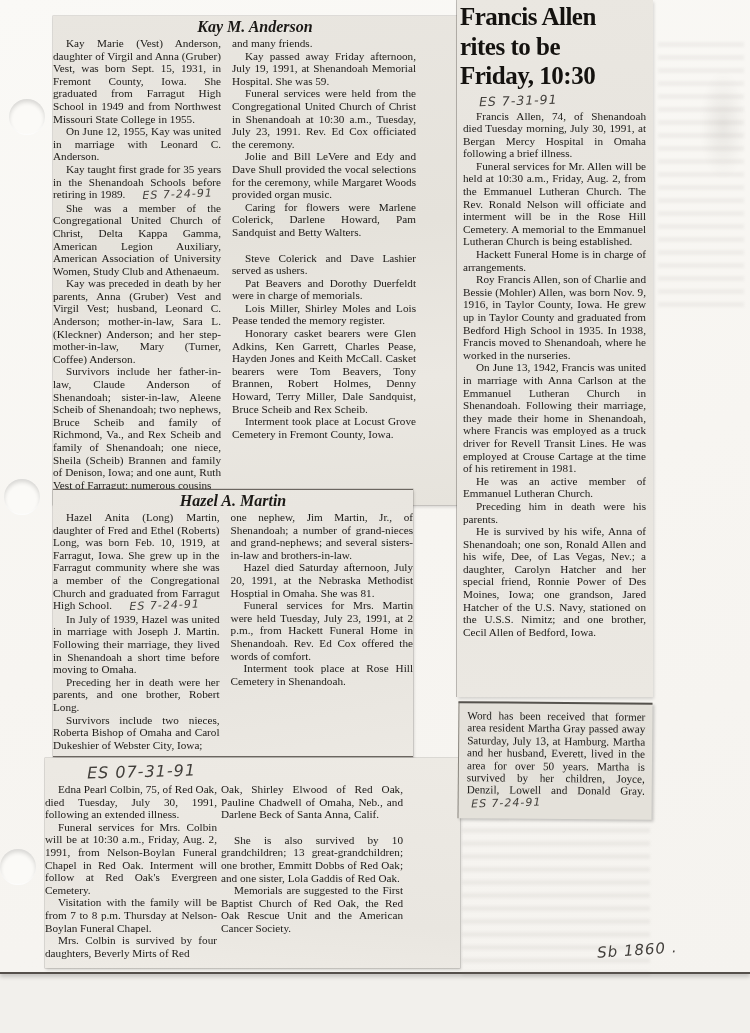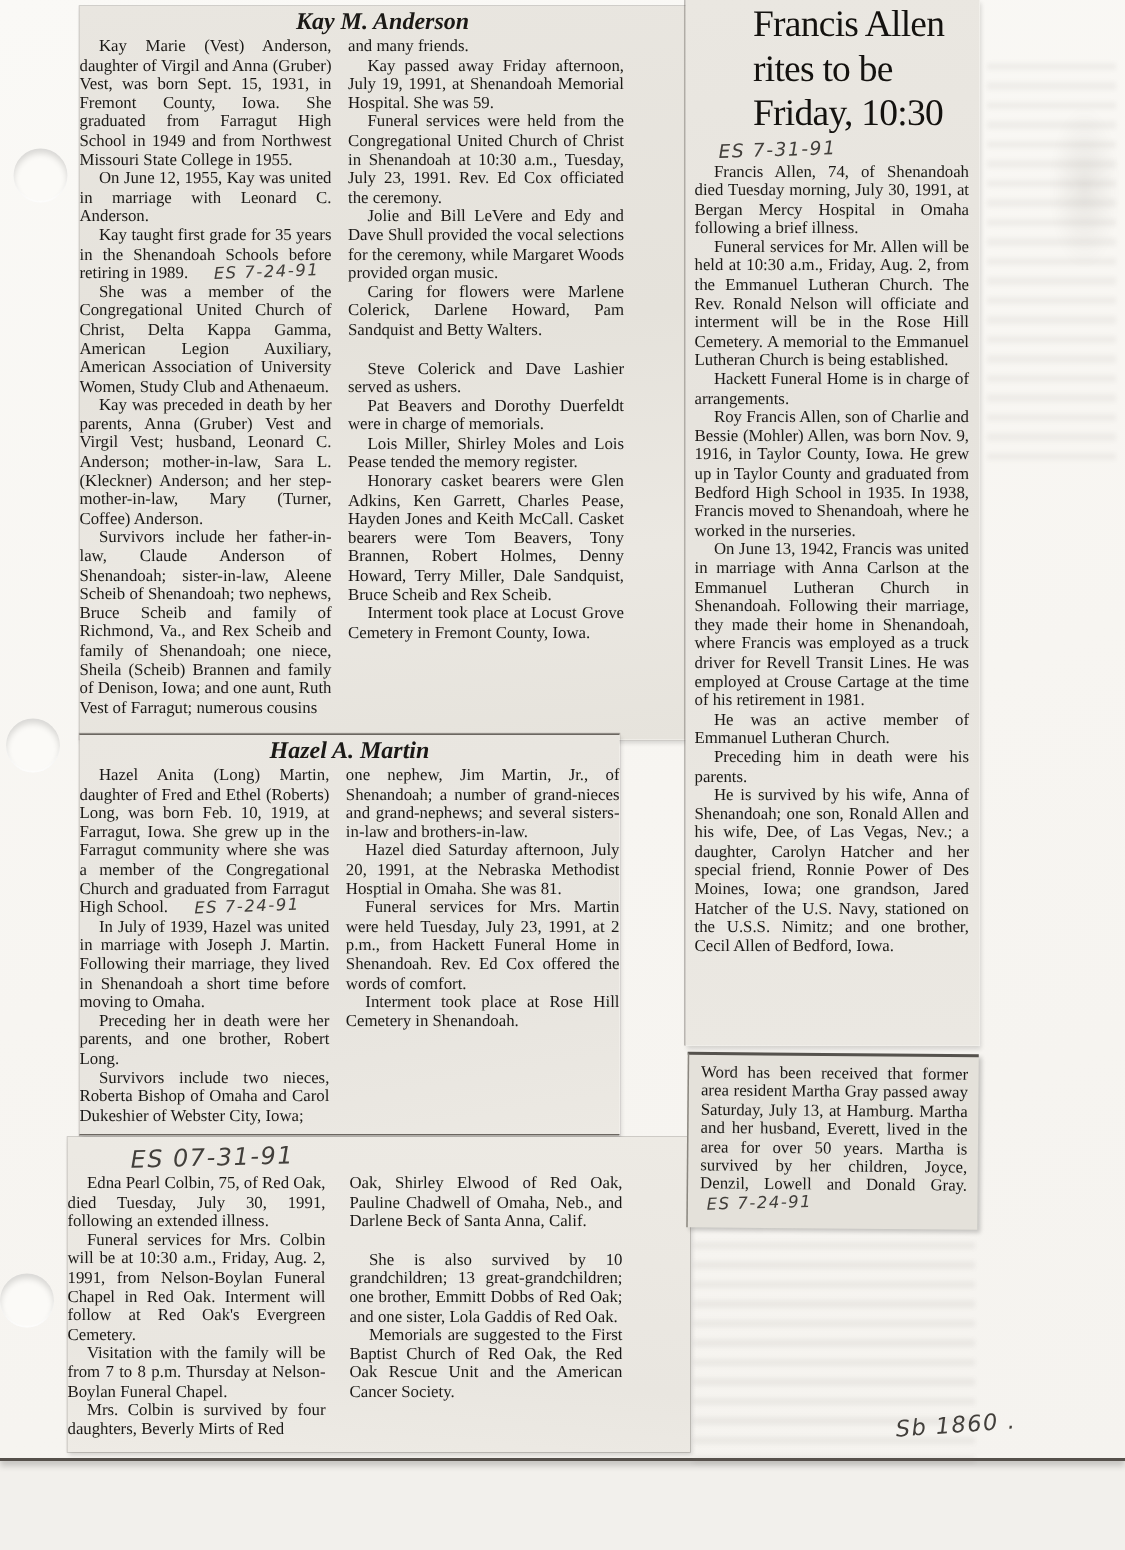--- a/index.html
+++ b/index.html
@@ -21,21 +21,21 @@
     position:absolute; width:36px; height:36px; border-radius:50%;
     background:#fbfaf7;
     box-shadow: inset 0 3px 4px rgba(0,0,0,0.14), inset 0 -1px 1px rgba(255,255,255,0.9);
   }
   .clipping {
     position:absolute;
     background:#e9e6e0;
     box-shadow:0 0 0 0.5px rgba(95,90,84,0.35), 1px 2px 3px rgba(0,0,0,0.14);
     overflow:hidden;
   }
-  .clip-kay    { left:53px;  top:4px;     width:404px; height:489px;
+  .clip-kay    { left:53px;  top:16px;     width:404px; height:489px;
                  background:linear-gradient(175deg,#e9e6e0 0%,#e5e2db 45%,#ebe8e2 75%,#e6e3dc 100%); }
   .clip-martin { left:53px;  top:489px; width:360px; height:268px;
                  border-top:1px solid #6b6660; border-bottom:1px solid #6b6660;
                  background:linear-gradient(170deg,#eae7e1 0%,#e7e4de 60%,#ece9e3 100%); }
   .clip-colbin { left:45px;  top:758px; width:415px; height:210px;
                  background:linear-gradient(185deg,#edeae4 0%,#e9e6e0 70%,#eeebe5 100%); }
   .clip-allen  { left:457px; top:0;     width:196px; height:697px;
                  background:linear-gradient(178deg,#eae7e1 0%,#e6e3dd 40%,#ebe8e2 100%);
                  box-shadow:-1px 0 0 rgba(80,75,70,0.35), 1px 2px 3px rgba(0,0,0,0.14); }
   .clip-gray   { left:458px; top:702px; width:194px; height:117px;
@@ -58,27 +58,27 @@
   .hand {
     font-family:"DejaVu Sans", sans-serif;
     font-style:italic; color:#423f3b; letter-spacing:1px;
     white-space:nowrap;
   }
   .hand.inline { font-size:11px; display:inline-block; transform:rotate(-2deg); }
   .colbin-hand { position:absolute; left:42px; top:4px; font-size:16px; transform:rotate(-1.5deg); }
   .allen-hand  { font-size:12.5px; margin:-2px 0 2px 22px; transform:rotate(-2deg); display:inline-block; }
   .catalog-hand{ position:absolute; left:597px; top:941px; font-size:15px; transform:rotate(-4deg); }
   .headline {
-    font-weight:normal; font-size:25px; line-height:29.5px;
-    letter-spacing:-0.5px; padding:2px 2px 0 3px; color:#14120f;margin-left:42px;
+    font-weight:bold; font-size:25px; line-height:29.5px;
+    letter-spacing:-0.5px; padding:2px 2px 0 3px; color:#14120f;
   }
   .headline span { display:block; }
   .allen-body { padding:0 5px 0 6px; width:194px;font-family:Liberation Serif, serif; }
   .colbin-cols { padding-top:25px; }
-  .colbin-cols .col-narrow { width:172px; margin-right:16px; }
+  .colbin-cols .col-narrow { width:172px; margin-right:4px; }
   .colbin-cols .col-wide { width:182px; }
   .gray-body { padding:6px 7px 0 8px; font-size:11.2px; line-height:12.4px; text-align:justify; }
   .ghost {
     position:absolute;
     background:repeating-linear-gradient(180deg, rgba(110,104,98,0.20) 0 5px, rgba(110,104,98,0) 5px 13px);
     filter:blur(1.4px); opacity:0.45; pointer-events:none;
   }
   .ghost-right  { left:658px; top:42px;  width:86px;  height:268px; opacity:0.35; }
   .ghost-corner { left:700px; top:70px;  width:46px;  height:110px; opacity:0.25;
                   background:radial-gradient(ellipse at center, rgba(120,114,108,0.5), rgba(120,114,108,0) 70%); filter:blur(2px); }

